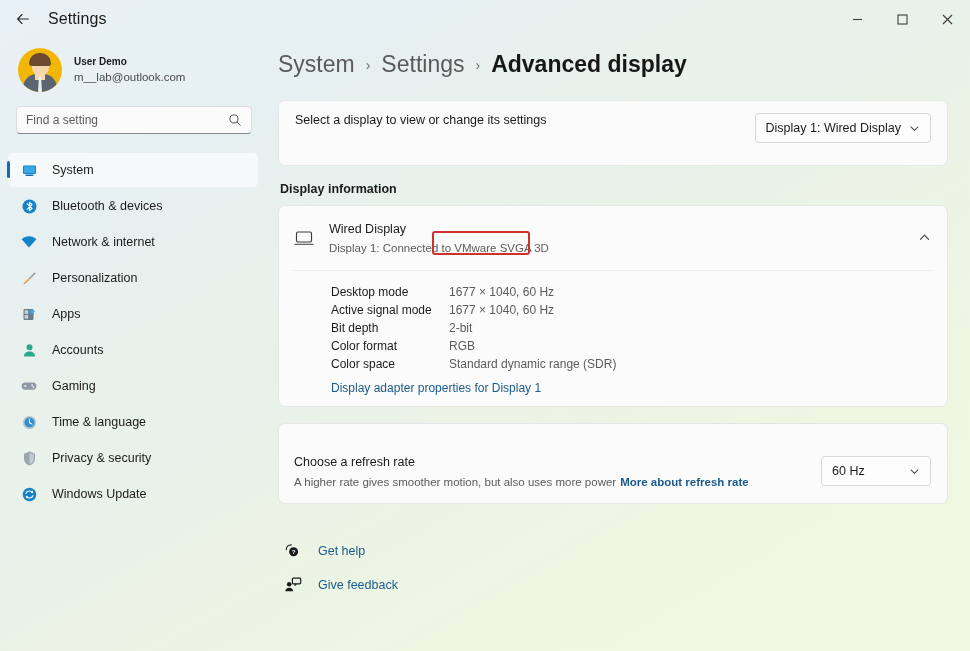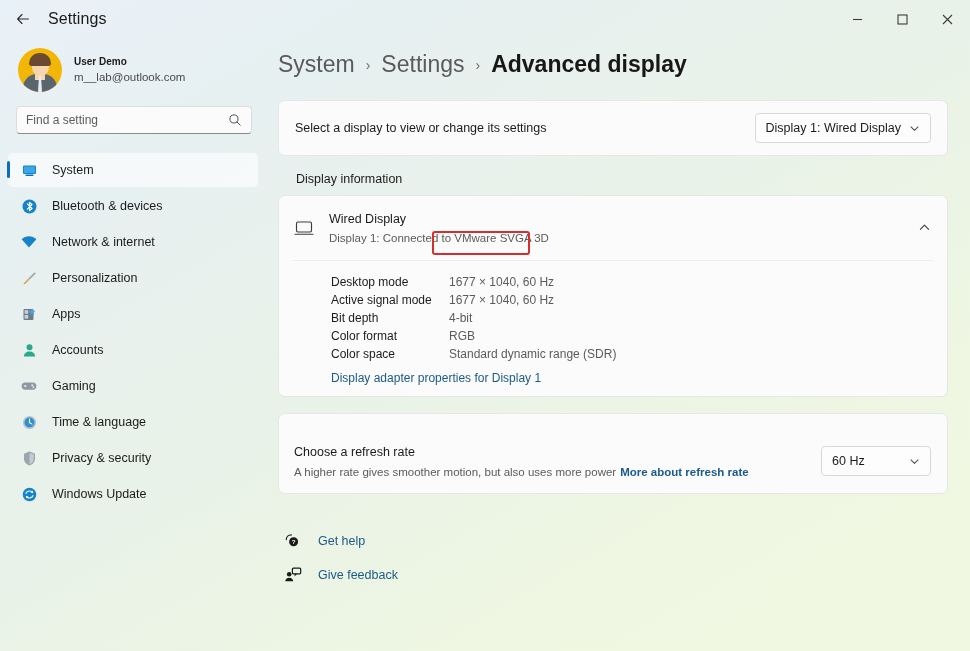--- a/index.html
+++ b/index.html
@@ -122,36 +122,36 @@
   }
   .crumb { font-size: 23px; color: #5a5a5a; cursor: pointer; }
   .crumb.current { color: #171717; font-weight: bold; cursor: default; }
   .crumb-sep { color: #6b6b6b; font-size: 14px; }
 
   .card {
     background: #fbfbfb; border: 1px solid #e7e7e7;
     border-radius: 7px; margin-bottom: 16px;
   }
   .row-select {
-    height: 54px; display: flex; align-items: center;
-    padding: 4px 16px;
+    height: 64px; display: flex; align-items: flex-start;
+    padding: 12px 16px;
   }
   .row-select-label { font-size: 12.5px; color: #1b1b1b; }
   .combo {
     margin-left: auto; min-width: 156px; height: 30px;
     background: #fdfdfd; border: 1px solid #d8d8d8;
     border-radius: 4px; display: flex; align-items: center;
     padding: 0 10px; cursor: pointer; font-size: 12.5px; color: #1b1b1b;
   }
   .combo .cv { flex: 1; }
   .chev { width: 11px; height: 11px; flex: 0 0 11px; margin-left: 8px; }
 
   .section-title {
-    font-size: 12.5px; color: #1b1b1b; font-weight: normal;
-    margin: 8px 0 9px 18px;
+    font-size: 12.5px; color: #1b1b1b; font-weight: bold;
+    margin: 8px 0 9px 2px;
   }
 
   .disp-head {
     display: flex; align-items: center; padding: 13px 16px 13px 14px;
     cursor: pointer; position: relative;
   }
   .disp-ic { width: 22px; height: 22px; flex: 0 0 22px; margin-right: 14px; }
   .disp-title { font-size: 12.5px; color: #1b1b1b; line-height: 1.45; }
   .disp-sub { font-size: 11.5px; color: #5b5b5b; line-height: 1.45; }
   .sub-hl { color: #5b5b5b; }
@@ -405,21 +405,21 @@
         <div class="drow">
           <span class="dlabel">Desktop mode</span>
           <span class="dvalue">1677 × 1040, 60 Hz</span>
         </div>
         <div class="drow">
           <span class="dlabel">Active signal mode</span>
           <span class="dvalue">1677 × 1040, 60 Hz</span>
         </div>
         <div class="drow">
           <span class="dlabel">Bit depth</span>
-          <span class="dvalue">4-bit</span>
+          <span class="dvalue">2-bit</span>
         </div>
         <div class="drow">
           <span class="dlabel">Color format</span>
           <span class="dvalue">RGB</span>
         </div>
         <div class="drow">
           <span class="dlabel">Color space</span>
           <span class="dvalue">Standard dynamic range (SDR)</span>
         </div>
         <span class="adapter-link">Display adapter properties for Display 1</span>

